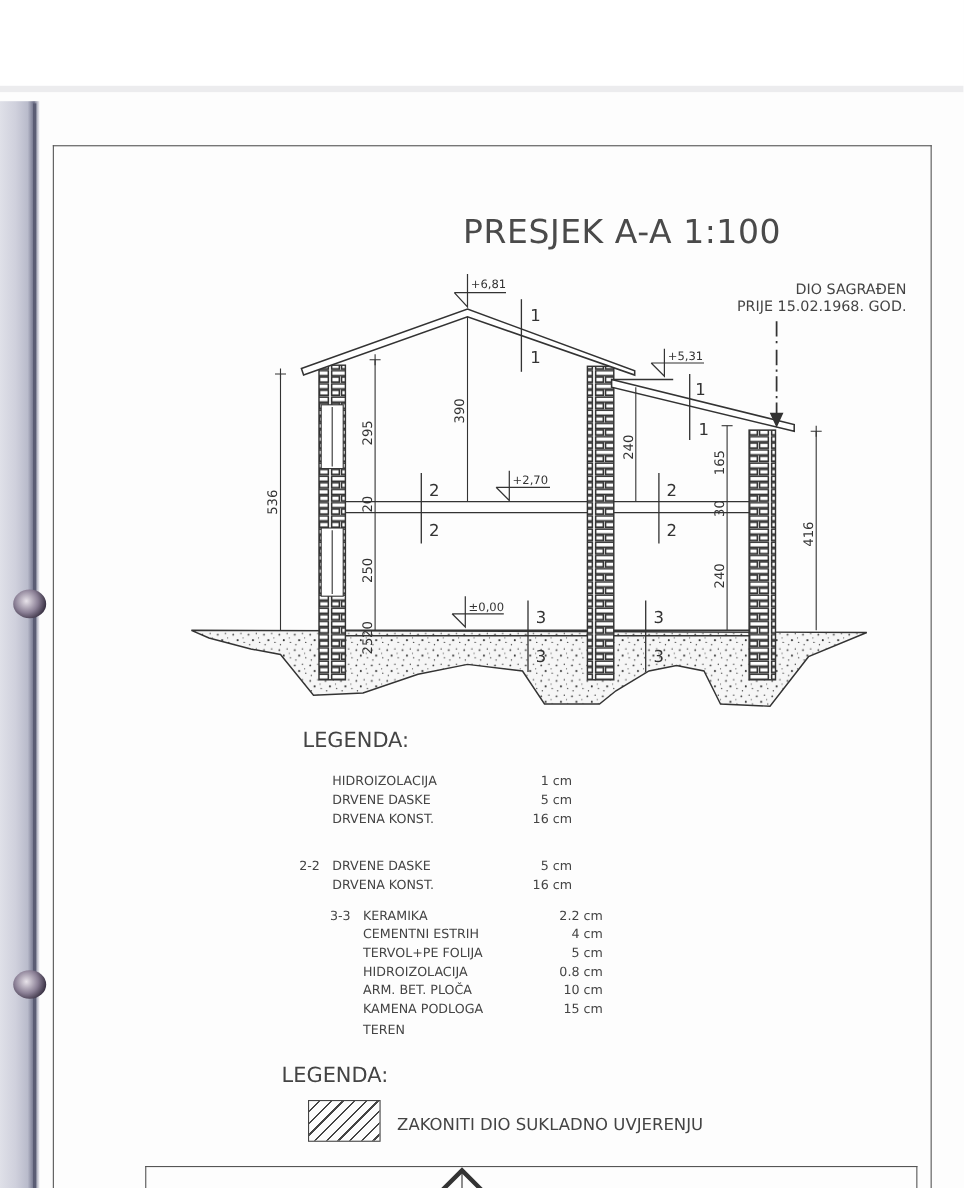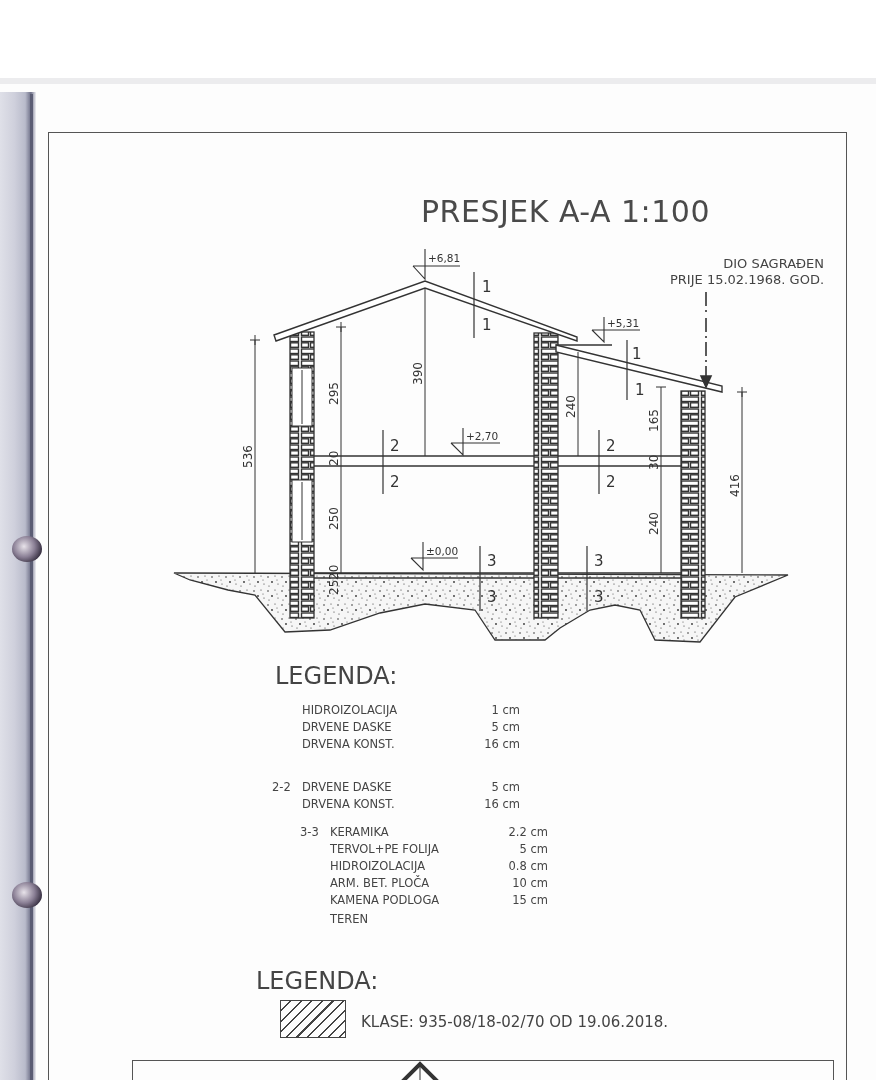--- a/index.html
+++ b/index.html
@@ -9,21 +9,21 @@
   .scan { position:absolute; left:0; top:84px; width:876px; height:996px; background:#fdfdfd; }
   .binder { position:absolute; left:0; top:92px; width:36px; height:988px;
             background:linear-gradient(90deg,#dfe0e8 0%,#cfd0dc 40%,#b9bbcb 70%,#6e7088 86%,#f1f1f5 100%); }
   .binder-edge { position:absolute; left:30px; top:94px; width:3px; height:986px; background:#5b5d74; }
   .ring { position:absolute; width:30px; height:26px; border-radius:50%;
           background:radial-gradient(circle at 40% 40%,#e8e3ea 0%,#8a7f95 45%,#3c3446 75%,#202028 100%); }
   .sheet-frame { position:absolute; left:48px; top:132px; width:797px; height:960px; border:1.5px solid #555; border-bottom:none; }
   .title { position:absolute; left:421px; top:170px; font-size:30px; color:#4a4a4a; letter-spacing:0.5px; white-space:nowrap;margin-top:24px; }
   .note { position:absolute; left:670px; top:256px; font-size:13px; color:#444; line-height:16px; white-space:nowrap;text-align:right; }
   svg.drawing { position:absolute; left:0; top:0; }
-  .legend-h { position:absolute; font-size:24px; color:#444; white-space:nowrap; }
+  .legend-h { position:absolute; font-size:19px; color:#444; white-space:nowrap; }
   .legend-block { position:absolute; left:272px; width:260px; font-size:11.5px; color:#444; }
   .lrow { position:relative; height:17px; line-height:17px; }
   .lrow .code { position:absolute; left:0; }
   .lrow .mat { position:absolute; left:30px; white-space:nowrap; }
   .lrow .val { position:absolute; right:12px; white-space:nowrap; }
   .hatch-box { position:absolute; left:280px; top:1000px; width:64px; height:36px; border:1.5px solid #444;
                background:repeating-linear-gradient(135deg, transparent 0 6px, #444 6px 7.5px); }
   .legal { position:absolute; left:361px; top:1011px; font-size:15px; color:#444; line-height:22px; white-space:nowrap; }
   .bottom-box { position:absolute; left:132px; top:1060px; width:700px; height:40px; border:1.5px solid #555; border-bottom:none; }
 </style>
@@ -203,20 +203,24 @@
   </div>
 </div>
 
 <div class="legend-block" style="top:824px;margin-left:28px;">
   <div class="lrow">
     <span class="code">3-3</span>
     <span class="mat">KERAMIKA</span>
     <span class="val">2.2 cm</span>
   </div>
   <div class="lrow">
+    <span class="mat">CEMENTNI ESTRIH</span>
+    <span class="val">4 cm</span>
+  </div>
+  <div class="lrow">
     <span class="mat">TERVOL+PE FOLIJA</span>
     <span class="val">5 cm</span>
   </div>
   <div class="lrow">
     <span class="mat">HIDROIZOLACIJA</span>
     <span class="val">0.8 cm</span>
   </div>
   <div class="lrow">
     <span class="mat">ARM. BET. PLOČA</span>
     <span class="val">10 cm</span>
@@ -227,16 +231,16 @@
   </div>
   <div class="lrow" style="margin-top:2px;">
     <span class="mat">TEREN</span>
     <span class="val"></span>
   </div>
 </div>
 
 <div class="legend-h" style="left:256px;top:967px;">LEGENDA:</div>
 <div class="hatch-box"></div>
 <div class="legal">
-  <div>KLASE: 935-08/18-02/70 OD 19.06.2018.</div>
+  <div>ZAKONITI DIO SUKLADNO UVJERENJU</div>
 </div>
 
 <div class="bottom-box"></div>
 
 </body></html>

